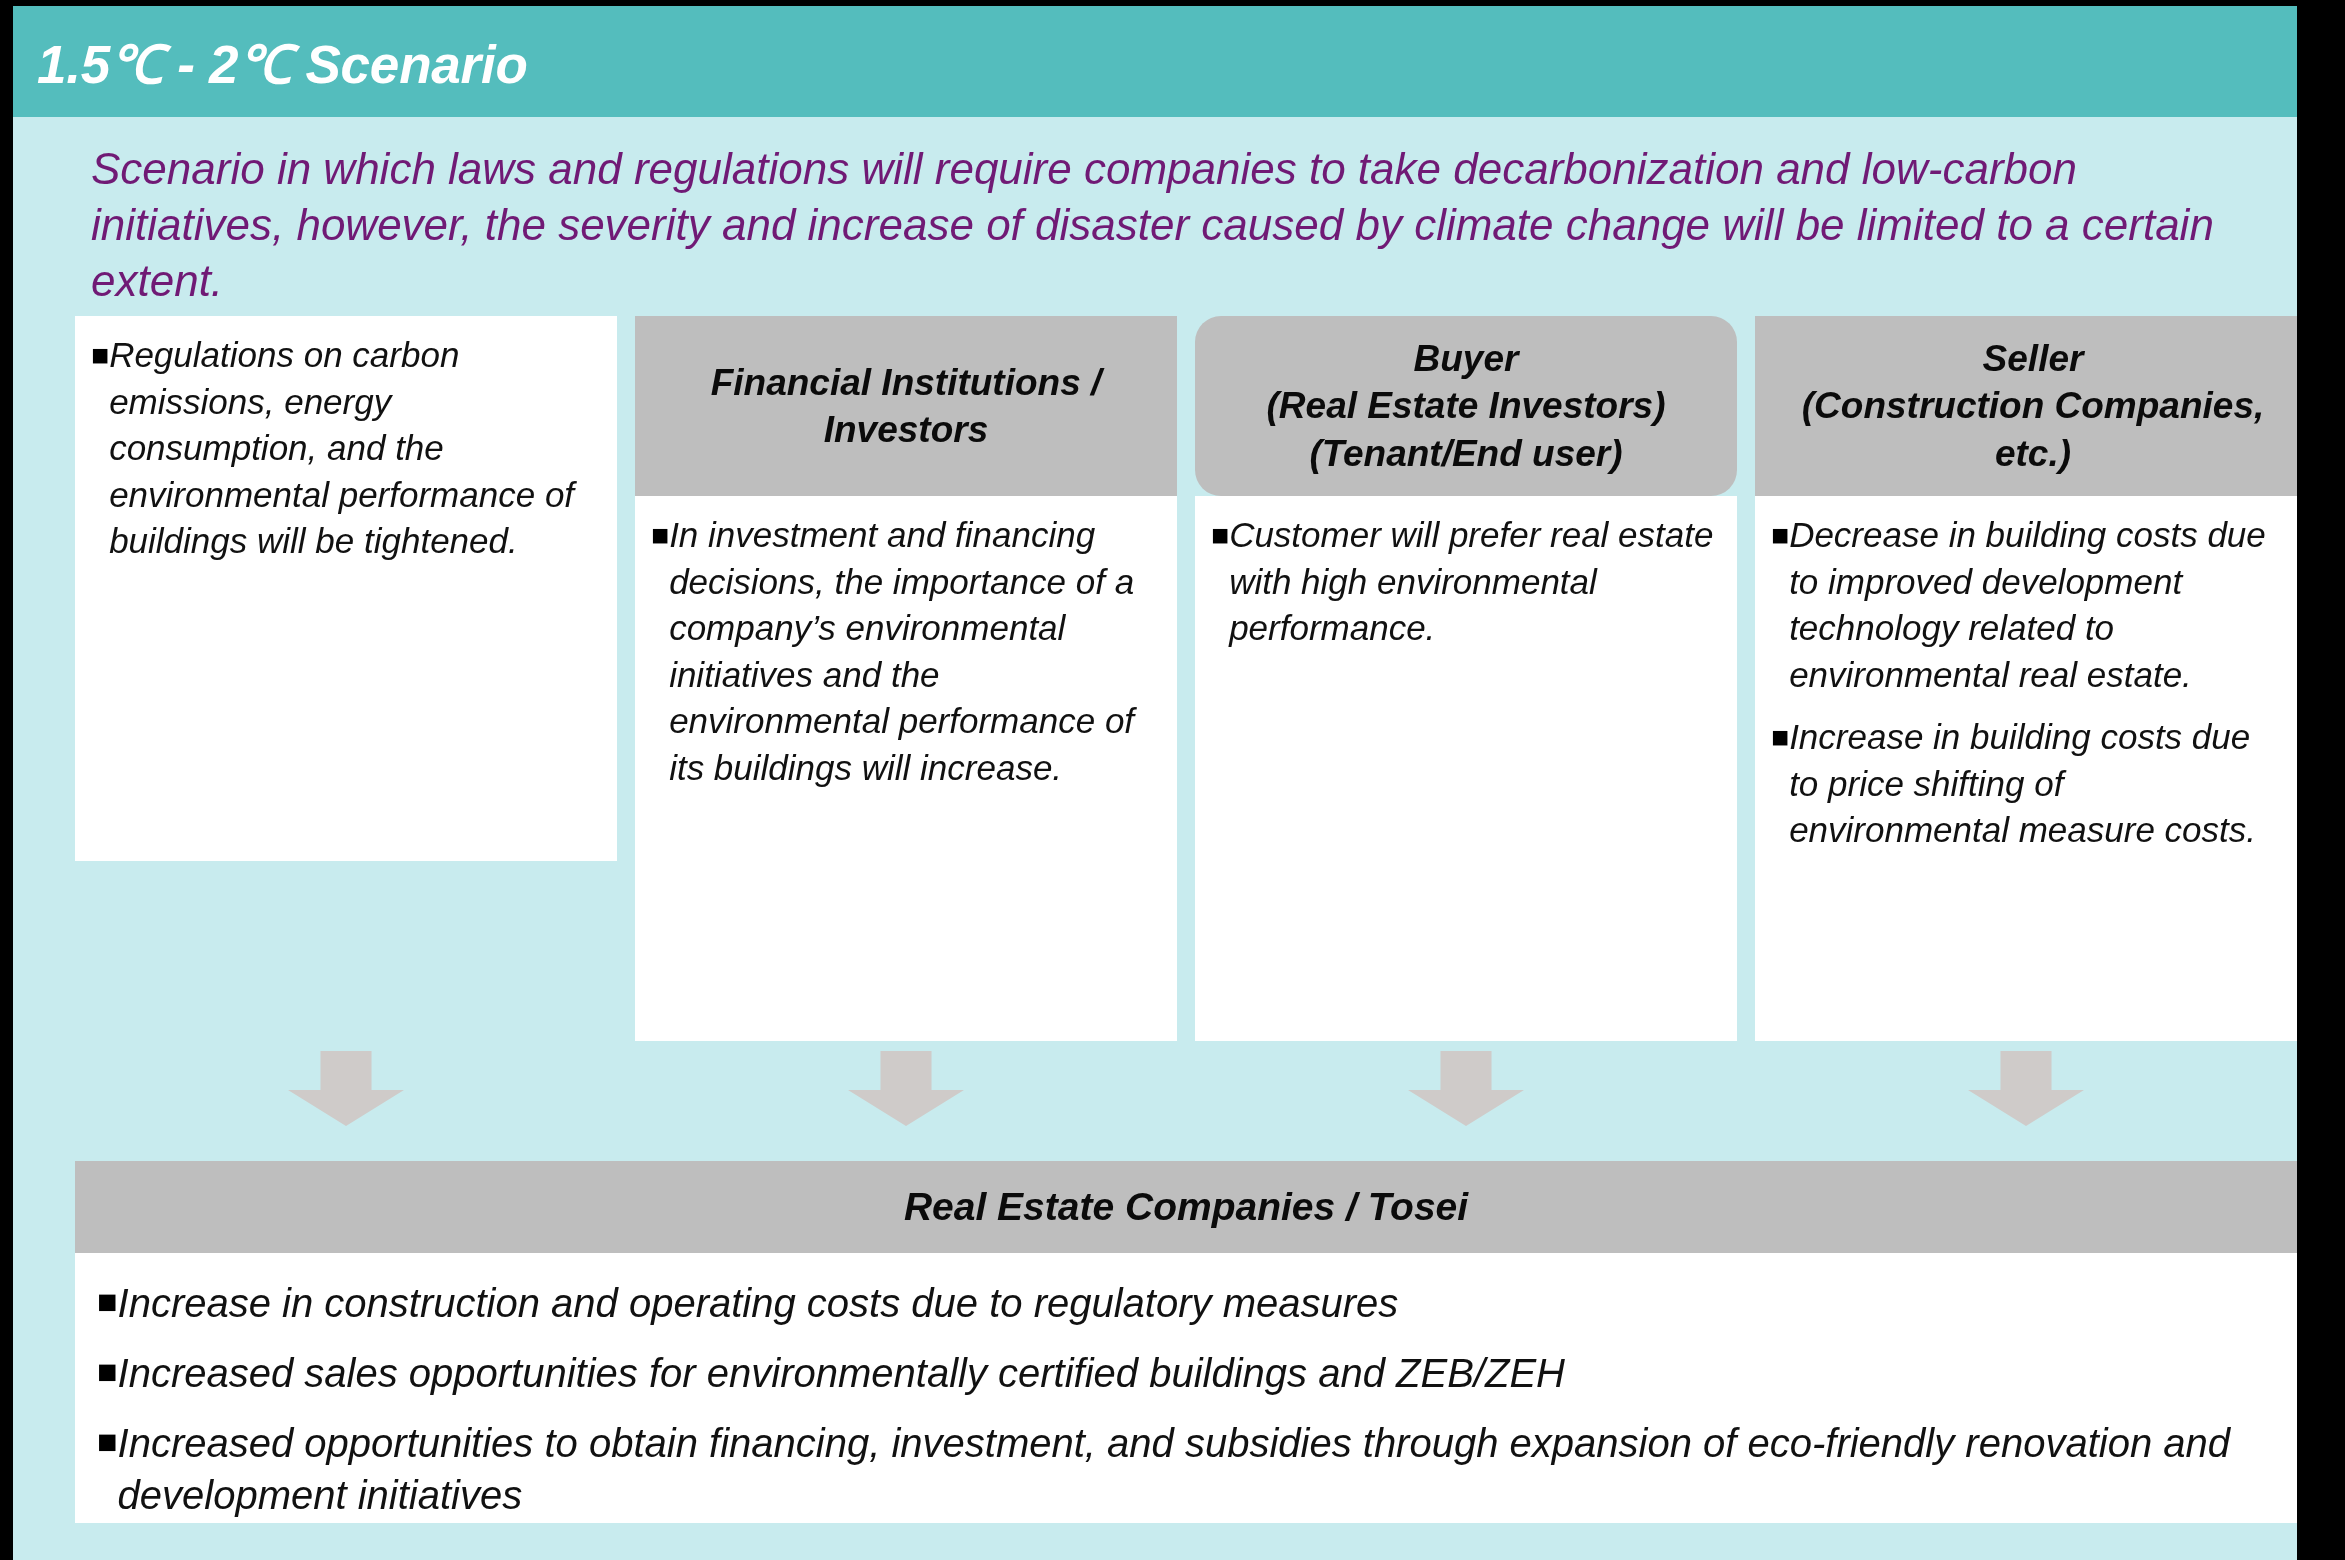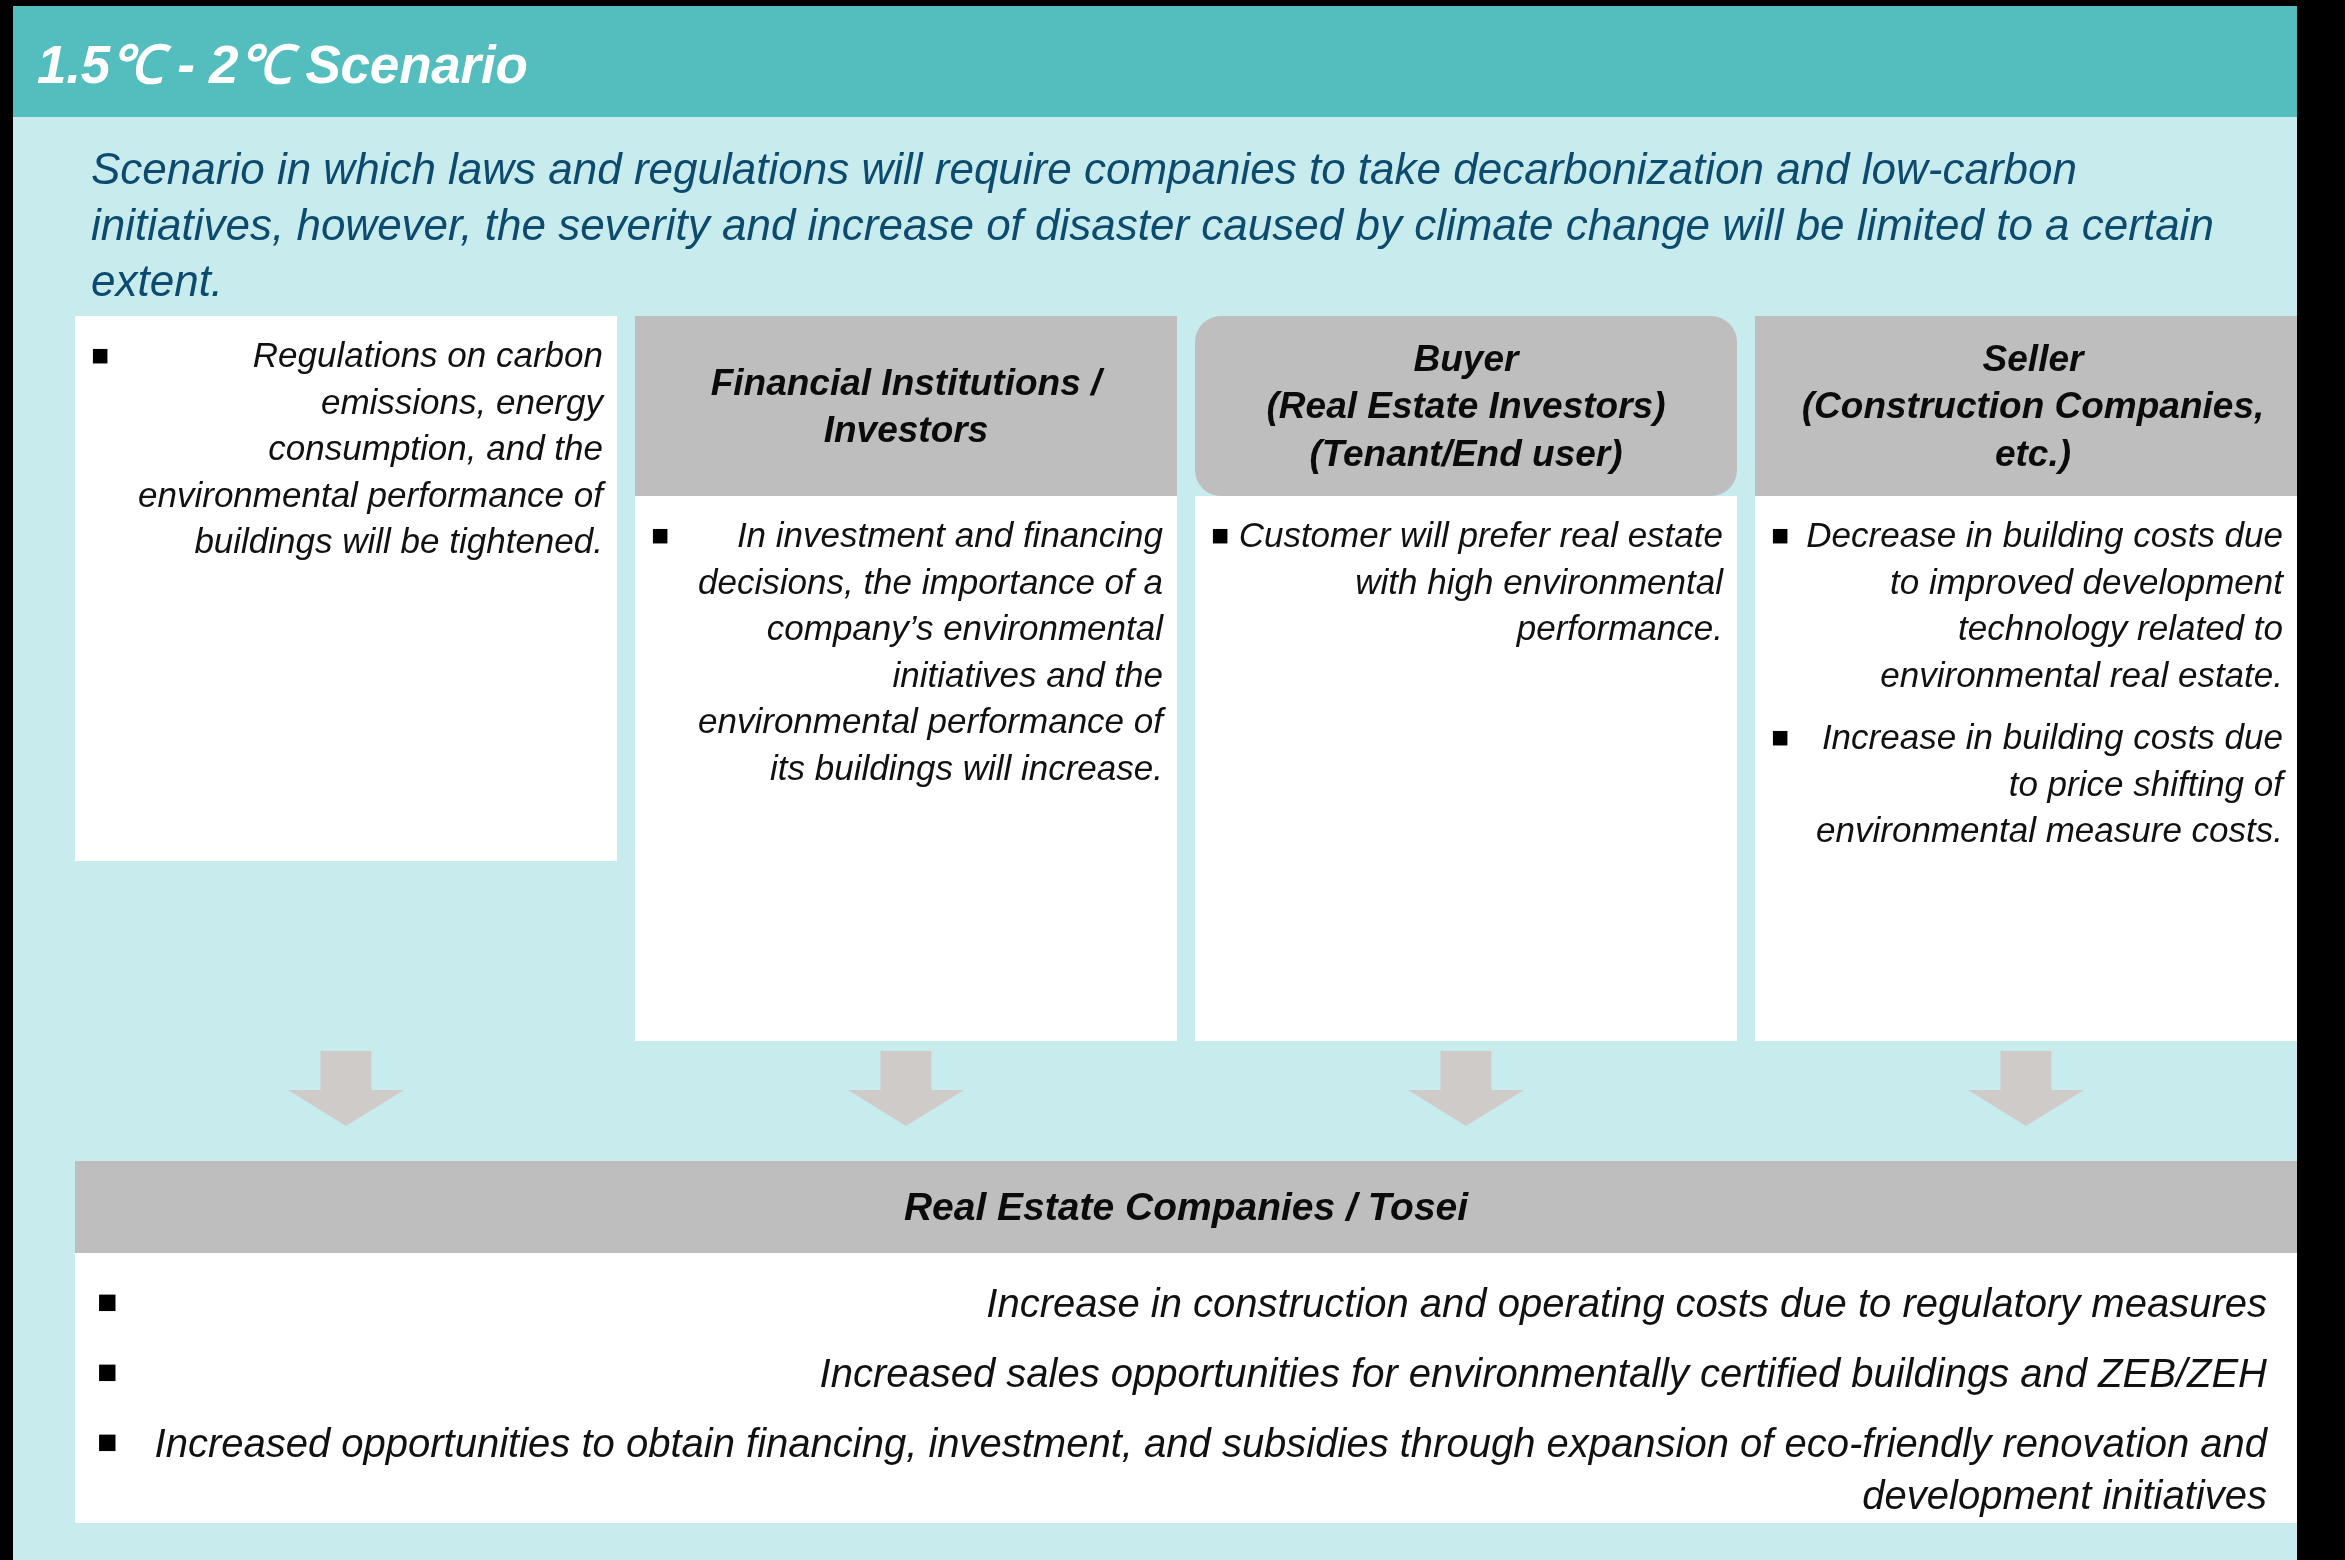--- a/index.html
+++ b/index.html
@@ -48,21 +48,21 @@
   }
 
   
   .intro {
     position: absolute;
     left: 78px;
     top: 135px;
     width: 2170px;
     font-size: 44px;
     line-height: 1.27;
-    color: #0c4a6e;
+    color: #701a75;
   }
 
   
   .columns {
     position: absolute;
     left: 62px;
     top: 310px;
     width: 2222px;
     display: flex;
     gap: 18px;
@@ -100,21 +100,21 @@
     margin-bottom: 16px;
   }
   .bullet:last-child { margin-bottom: 0; }
   .bullet .mark {
     flex: 0 0 auto;
     font-size: 30px;
     line-height: 1.5;
     margin-right: 0px;
     color: #000000;
   }
-  .bullet .txt { flex: 1 1 auto; text-align: right; }
+  .bullet .txt { flex: 1 1 auto; }
 
   
   .arrows {
     position: absolute;
     left: 62px;
     top: 1045px;
     width: 2222px;
     display: flex;
     gap: 18px;
   }

